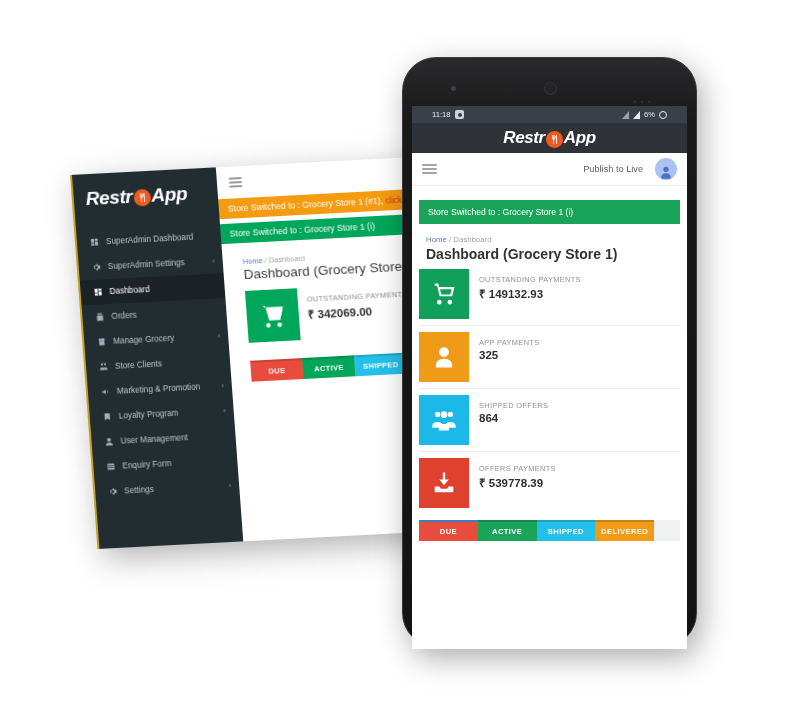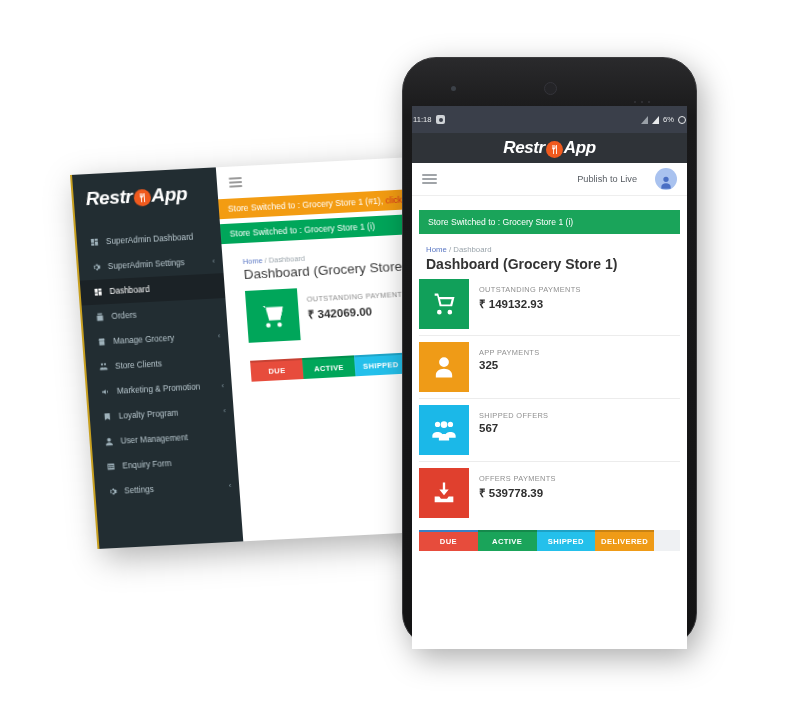--- a/index.html
+++ b/index.html
@@ -140,22 +140,22 @@
   .ph-sensors { position: absolute; right: 40px; top: 31px; width: 22px; height: 3px; }
   .ph-sensors i { display: inline-block; width: 2px; height: 2px; border-radius: 50%;
     background: #35353a; margin-right: 5px; }
 
   .ph-screen {
     position: absolute; left: 10px; top: 49px;
     width: 275px; height: 543px;
     background: #ffffff; overflow: hidden;
   }
   .ph-status {
-    height: 27px; background: #3a3f4a; color: #e8eaec;
-    display: flex; align-items: center; padding: 0 1px;
+    height: 17px; background: #3a3f4a; color: #e8eaec;
+    display: flex; align-items: center; padding: 0 20px;
     font-size: 7.6px;
   }
   .ph-status .stime { font-weight: normal; }
   .ph-status .sico {
     width: 9px; height: 9px; margin-left: 5px; border-radius: 2px;
     background: #cfd3d7; display: inline-flex; align-items: center; justify-content: center;
   }
   .ph-status .sico b { width: 4px; height: 4px; border-radius: 50%; background: #3a3f4a; display:block;}
   .ph-status .right { margin-left: auto; display: flex; align-items: center; gap: 4px; }
   .sigbar { width: 0; height: 0; border-left: 7px solid transparent; border-bottom: 8px solid #e8eaec; }
@@ -167,21 +167,21 @@
     display: flex; align-items: center; justify-content: center;
   }
   .ph-brand .logo-txt { font-size: 17px; }
   .ph-toolbar {
     height: 33px; background: #ffffff;
     display: flex; align-items: center; padding: 0 10px;
     border-bottom: 1px solid #eeeeee;
   }
   .ph-toolbar .burger span { background: #a0a4a8; width: 15px; }
   .pub {
-    margin-left: auto; margin-right: 18px;
+    margin-left: auto; margin-right: 12px;
     font-size: 9.2px; color: #585d63;
   }
   .avatar {
     width: 22px; height: 22px; border-radius: 50%;
     background: #a9c2ef; display: flex; align-items: flex-end; justify-content: center;
     overflow: hidden;
   }
   .avatar svg { width: 16px; height: 16px; fill: #4a6fc4; }
 
   .ph-gap { height: 14px; background: #fff; }
@@ -466,21 +466,21 @@
         </div>
 
         <div class="stat">
           <div class="ic" style="background:#1bb8e8">
             <svg viewBox="0 0 24 24">
                 <path d="M6.5 9.5a2.3 2.3 0 100-4.6 2.3 2.3 0 000 4.6zm11 0a2.3 2.3 0 100-4.6 2.3 2.3 0 000 4.6zM12 10.2a2.8 2.8 0 100-5.6 2.8 2.8 0 000 5.6zM2 17c0-2 2.2-3.3 4.5-3.3S11 15 11 17v1.6H2V17zm11 0c0-2 2.2-3.3 4.5-3.3S22 15 22 17v1.6h-9V17zm-5.4 2.4c0-2.3 2-4 4.4-4s4.4 1.7 4.4 4V21H7.6v-1.6z"></path>
               </svg>
           </div>
           <div class="tx">
             <div class="cap">SHIPPED OFFERS</div>
-            <div class="val">567</div>
+            <div class="val">864</div>
           </div>
         </div>
 
         <div class="stat" style="border-bottom:none">
           <div class="ic" style="background:#e0402e">
             <svg viewBox="0 0 24 24">
                 <path d="M11 3h2v6h3l-4 5-4-5h3V3zM4 15h4l1.4 2h5.2L16 15h4v5H4v-5z"></path>
               </svg>
           </div>
           <div class="tx">

